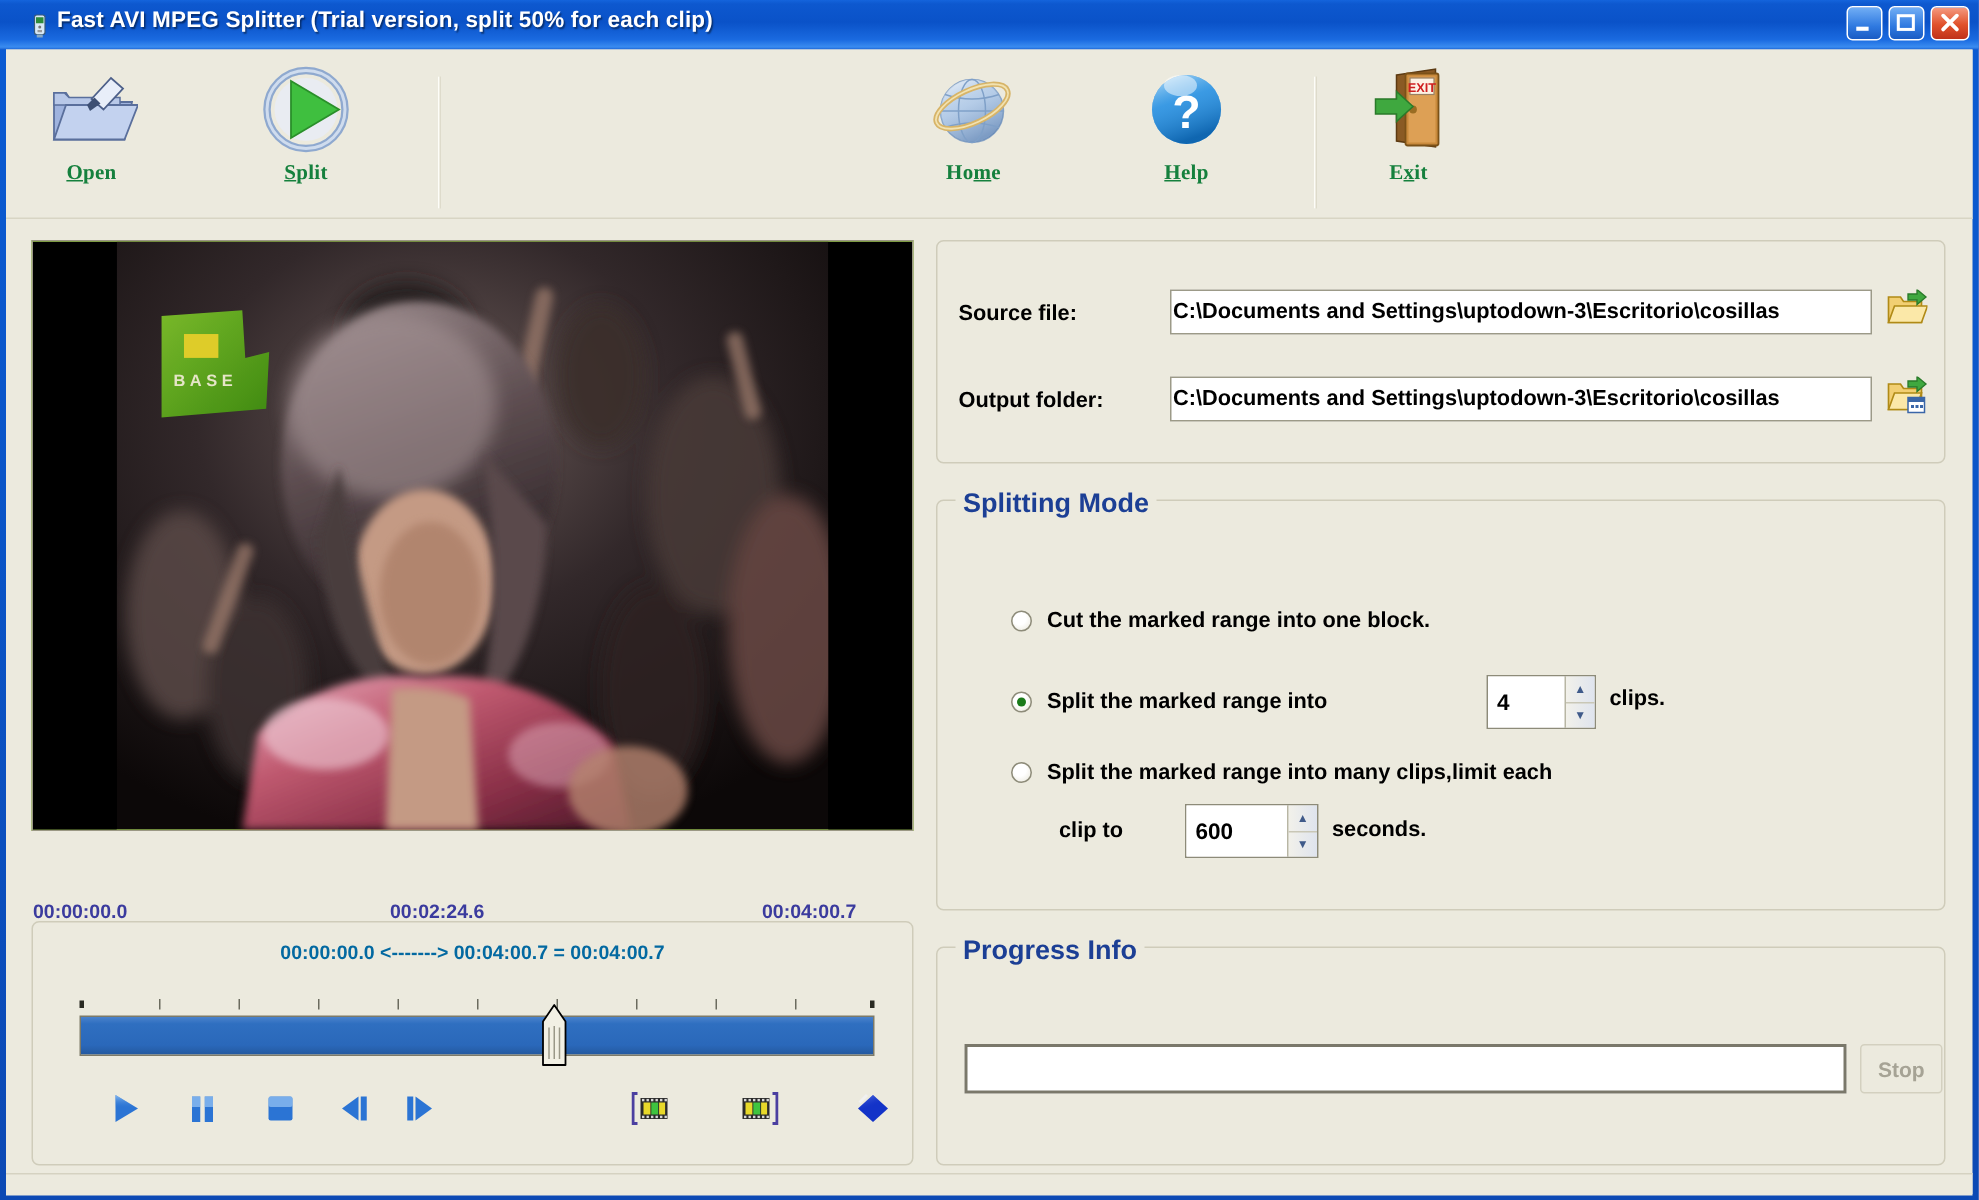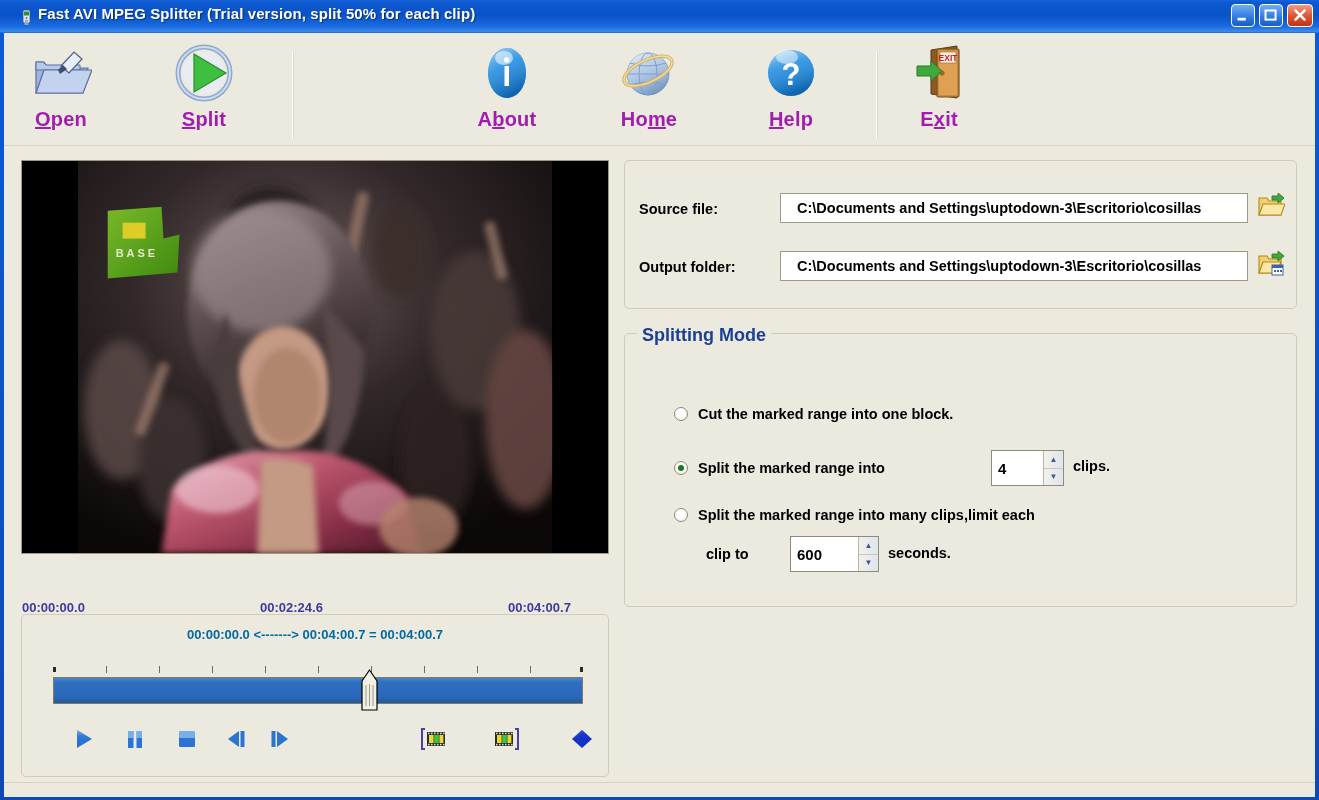--- a/index.html
+++ b/index.html
@@ -56,22 +56,22 @@
     position: absolute; left: 0; top: 0; width: 1311px; height: 112px;
     background: #eceade;
     border-bottom: 1px solid #d8d5c4;
   }
   .tb-item {
     position: absolute; top: 7px; width: 96px; height: 102px;
     text-align: center; cursor: pointer;
   }
   .tb-icon { height: 66px; display: flex; align-items: center; justify-content: center; }
   .tb-label {
-    font-size: 20px; font-weight: bold; color: #a21caf;
-    margin-top: 2px; letter-spacing: 0.2px;
+    font-size: 14px; font-weight: bold; color: #15803d;
+    margin-top: 2px; letter-spacing: 0.2px; font-family: Liberation Serif, serif;
   }
   .tb-label u { text-decoration: underline; }
   .tb-sep {
     position: absolute; top: 18px; width: 1px; height: 88px;
     background: #dedbcb; border-left: 1px solid #fdfdf8;
   }
 
   
   #video-panel {
     position: absolute; left: 17px; top: 127px;
@@ -136,21 +136,21 @@
   #files-box { left: 620px; top: 127px; width: 673px; height: 149px; }
   .field-label {
     position: absolute; font-size: 14.5px; font-weight: bold; color: #000;
     white-space: nowrap;
   }
   .path-input {
     position: absolute; height: 30px;
     border: 1px solid #9c9a88; background: #fff;
     font-family: "Liberation Sans", sans-serif;
     font-size: 14.5px; font-weight: bold; color: #000;
-    padding: 0 16px; box-sizing: border-box; outline: none;
+    padding: 0 1px; box-sizing: border-box; outline: none;
   }
   .browse-btn {
     position: absolute; width: 32px; height: 30px; cursor: pointer;
     display: flex; align-items: center; justify-content: center;
   }
 
   #mode-box { left: 620px; top: 300px; width: 673px; height: 274px; }
   .radio-row { position: absolute; display: flex; align-items: center; }
   .radio {
     width: 14px; height: 14px; border-radius: 50%;
@@ -270,39 +270,20 @@
             <circle cx="30" cy="29" r="21" fill="#e9ecf2"></circle>
             <path d="M20 10 L52 29 L20 48 Z" fill="#3fbf3f" stroke="#2a8f2a" stroke-width="1.2"></path>
           </svg>
         </div>
         <div class="tb-label"><u>S</u>plit</div>
       </div>
 
       <div class="tb-sep" style="left:288px"></div>
 
 
-      <div class="tb-item" style="left:455px">
-        <div class="tb-icon">
-          <svg width="46" height="58" viewBox="0 0 46 58">
-            <ellipse cx="23" cy="29" rx="19" ry="25" fill="#2e8fe0"></ellipse>
-            <ellipse cx="23" cy="29" rx="19" ry="25" fill="url(#ig)"></ellipse>
-            <defs>
-              <linearGradient id="ig" x1="0" y1="0" x2="0.4" y2="1">
-                <stop offset="0" stop-color="#bfe2fa"></stop>
-                <stop offset="0.45" stop-color="#4aa7e8" stop-opacity="0.5"></stop>
-                <stop offset="1" stop-color="#0a5fa8" stop-opacity="0.85"></stop>
-              </linearGradient>
-            </defs>
-            <ellipse cx="20" cy="14" rx="9" ry="7" fill="#ffffff" opacity="0.55"></ellipse>
-            <rect x="20.5" y="22" width="4.5" height="20" fill="#fff"></rect>
-            <circle cx="22.7" cy="16" r="2.8" fill="#fff"></circle>
-          </svg>
-        </div>
-        <div class="tb-label">A<u>b</u>out</div>
-      </div>
 
       <div class="tb-item" style="left:597px">
         <div class="tb-icon">
           <svg width="56" height="58" viewBox="0 0 56 58">
             <ellipse cx="27" cy="30" rx="21" ry="21" fill="#c9d9ee" stroke="#8aa5c6" stroke-width="1"></ellipse>
             <ellipse cx="27" cy="30" rx="21" ry="21" fill="url(#gg)"></ellipse>
             <defs>
               <linearGradient id="gg" x1="0" y1="0" x2="0.5" y2="1">
                 <stop offset="0" stop-color="#ffffff" stop-opacity="0.85"></stop>
                 <stop offset="0.5" stop-color="#9dbde0" stop-opacity="0.45"></stop>
@@ -654,16 +635,21 @@
       <div class="spin" style="left:165px; top:202px; width:89px">
         <input class="spin-val" readonly="" value="600" style="">
         <span class="spin-btns">
           <span class="spin-b top">▲</span>
           <span class="spin-b">▼</span>
         </span>
       </div>
       <span class="plain-label" style="left:263px; top:211px">seconds.</span>
     </div>
 
+    <div class="groupbox" id="progress-box">
+      <span class="group-title">Progress Info</span>
+      <div id="progress-bar"></div>
+      <div id="stop-button">Stop</div>
+    </div>
 
     <div id="statusbar"></div>
   </div>
 </div>
 
 </body></html>

